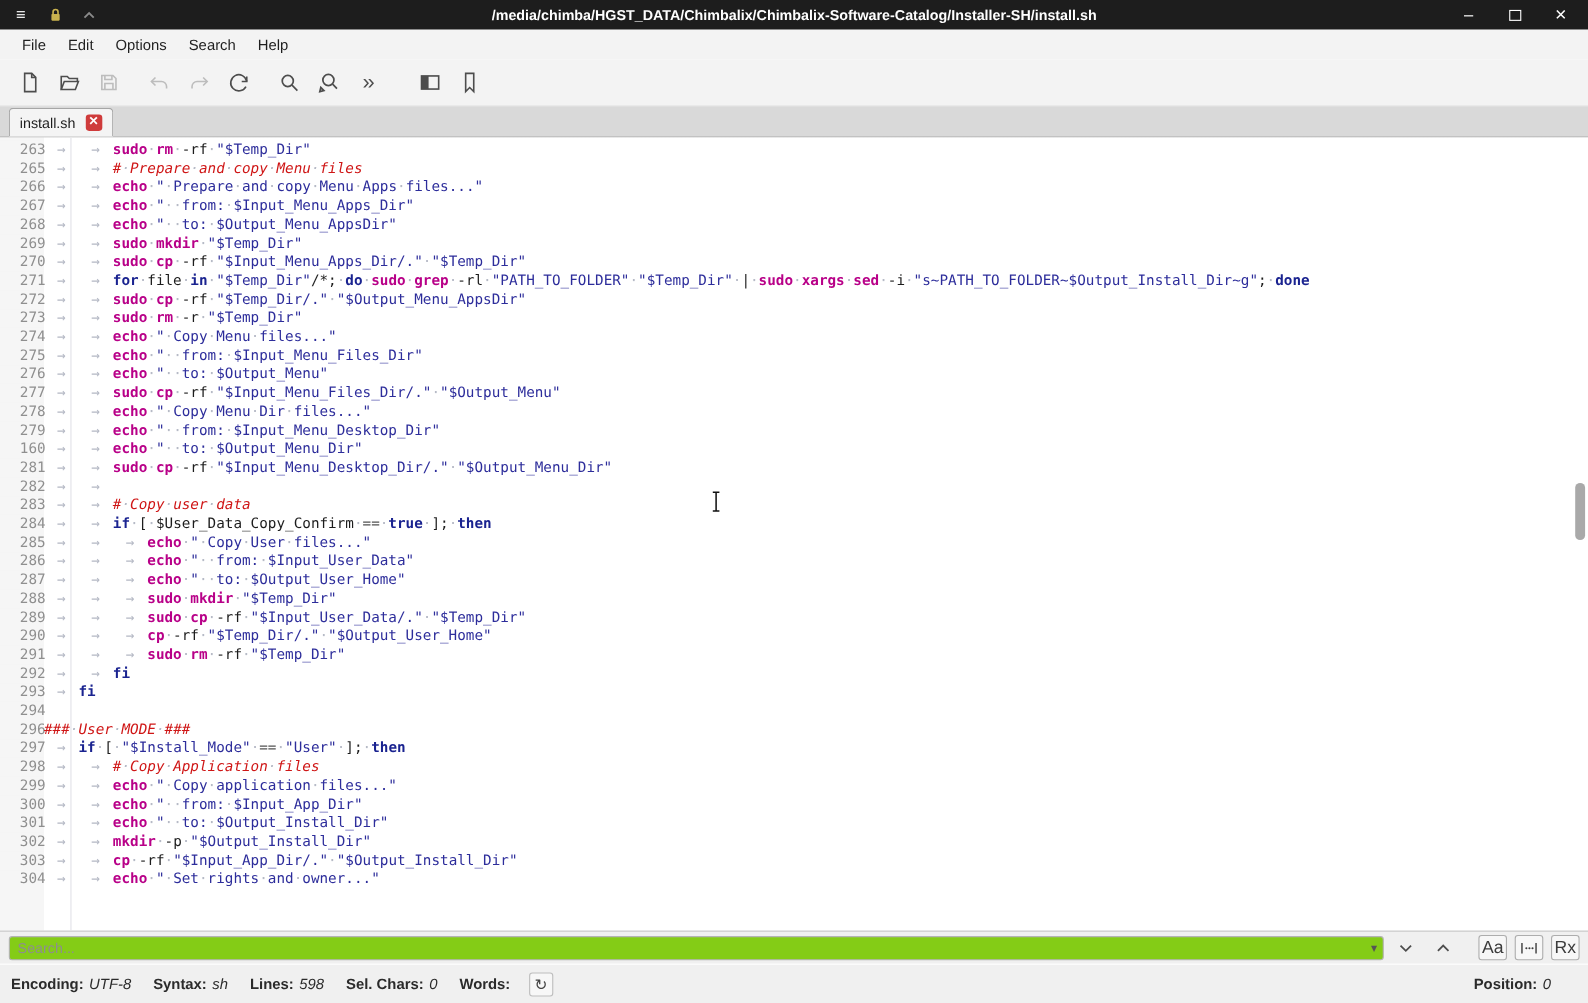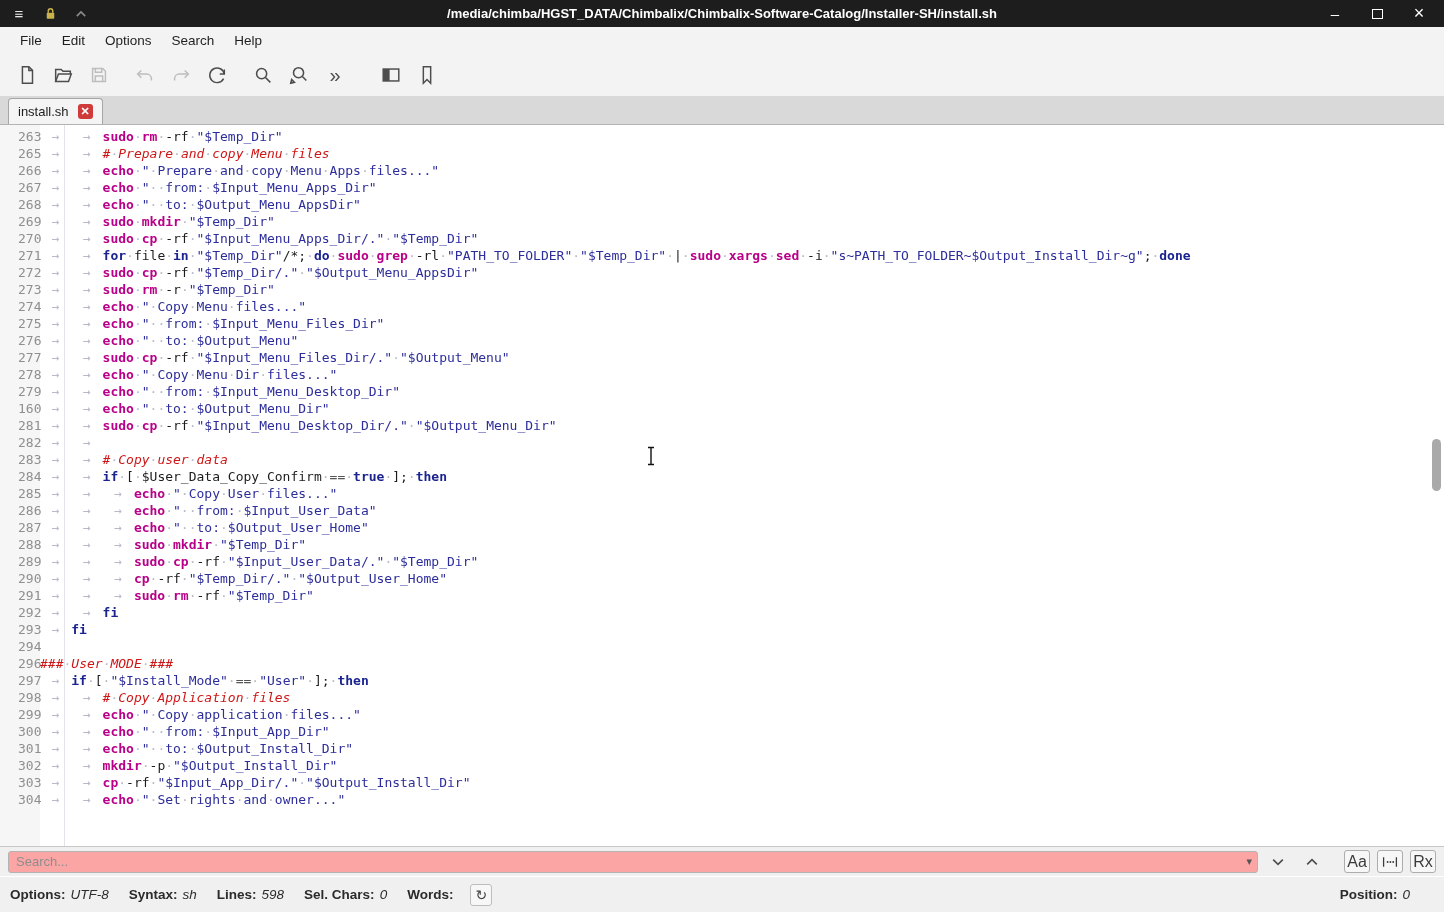--- a/index.html
+++ b/index.html
@@ -46,21 +46,21 @@
   .m { color:#cf1616; font-style:italic; }
   .o { color:#555555; }
   .p { color:#1c1c1c; }
   .vscroll-thumb { position:absolute; right:3px; top:314px; width:9px; height:52px; background:#a9a9a9; border-radius:5px; }
 
   .mouse-cursor { position:absolute; left:645px; top:446px; z-index:9; }
 
   
   .searchrow { position:absolute; top:846px; left:0; right:0; height:30px; background:#f0f0f0; border-top:1px solid #c7c7c7; display:flex; align-items:center; padding:0 8px; }
   .search-box { position:relative; width:1250px; height:22px; }
-  .search-input { width:100%; height:22px; border:1px solid #b3b3b3; border-radius:3px; background:#fca5a5; padding:0 22px 0 7px; font-size:13px; color:#333; font-family:"Liberation Sans",sans-serif; }
+  .search-input { width:100%; height:22px; border:1px solid #b3b3b3; border-radius:3px; background:#84cc16; padding:0 22px 0 7px; font-size:13px; color:#333; font-family:"Liberation Sans",sans-serif; }
   .search-input::placeholder { color:#8e8e8e; }
   .combo-arrow { position:absolute; right:6px; top:4px; font-size:11px; color:#555; }
   .nav-btn { width:28px; height:24px; display:flex; align-items:center; justify-content:center; color:#4d4d4d; margin-left:6px; }
   .opt-btns { margin-left:auto; display:flex; gap:7px; }
   .opt-btn { width:26px; height:23px; border:1px solid #adadad; border-radius:3px; background:#f7f7f7; display:flex; align-items:center; justify-content:center; font-size:16px; color:#3c3c3c; }
 
   
   .statusbar { position:absolute; top:877px; left:0; right:0; height:35px; background:#f0f0f0; display:flex; align-items:center; padding:0 10px; font-size:13.5px; color:#2b2b2b; }
   .stat-item { margin-right:20px; white-space:nowrap; }
   .stat-label { font-weight:bold; }
@@ -257,21 +257,21 @@
           <circle cx="10.5" cy="8" r="1.2" fill="#3c3c3c"></circle>
           <circle cx="14" cy="8" r="1.2" fill="#3c3c3c"></circle>
         </svg>
     </span>
     <span class="opt-btn">Rx</span>
   </span>
 </div>
 
 <div class="statusbar">
   <span class="stat-item">
-    <span class="stat-label">Options:</span><span class="stat-value">UTF-8</span>
+    <span class="stat-label">Encoding:</span><span class="stat-value">UTF-8</span>
   </span>
   <span class="stat-item">
     <span class="stat-label">Syntax:</span><span class="stat-value">sh</span>
   </span>
   <span class="stat-item">
     <span class="stat-label">Lines:</span><span class="stat-value">598</span>
   </span>
   <span class="stat-item">
     <span class="stat-label">Sel. Chars:</span><span class="stat-value">0</span>
   </span>

